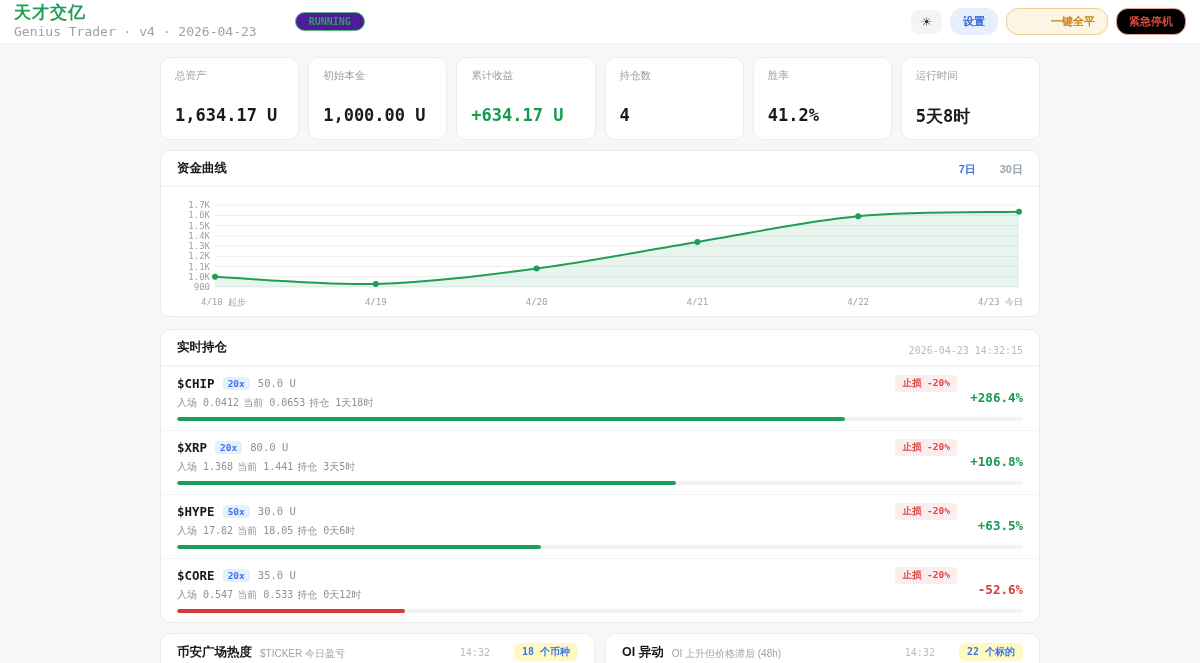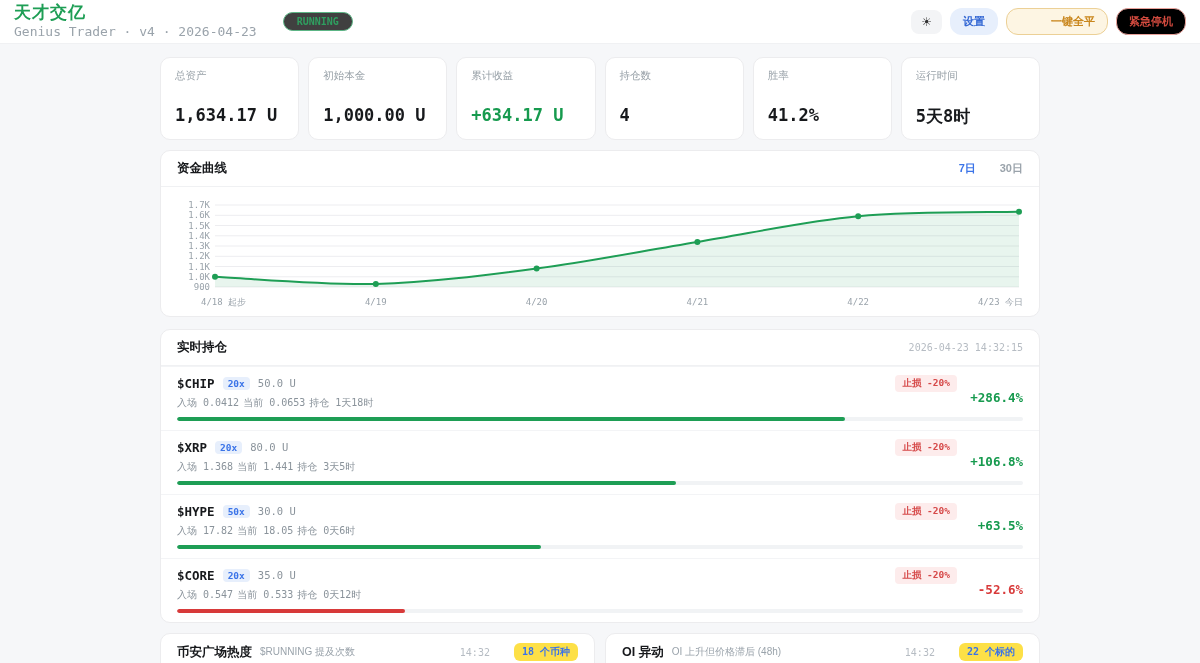--- a/index.html
+++ b/index.html
@@ -1,49 +1,49 @@
 <!DOCTYPE html>
 <html><head>
 <meta charset="utf-8">
 <style>
   * { box-sizing: border-box; margin: 0; padding: 0; }
   html, body { width: 1200px; height: 663px; overflow: hidden; }
   body { background: #f6f7f9; font-family: "Liberation Sans", sans-serif; color: #17191c; }
 
   
-  .topbar { background: #fff; height: 44px; display: flex; align-items: center; padding: 0 14px; border-bottom: 1px solid #f0f1f3; }
+  .topbar { background: #fff; height: 44px; display: flex; align-items: center; padding: 0 14px; border-bottom: 1px solid #f0f1f3; gap: 12px; }
   .brand-block { display: flex; flex-direction: column; justify-content: center; }
   .brand-title { font-size: 17px; font-weight: bold; color: #1e9e55; line-height: 18px; letter-spacing: 1px; }
   .brand-sub { font-size: 13px; color: #9aa3ab; margin-top: 2px; font-family: "DejaVu Sans Mono", monospace; }
-  .run-badge { margin-left: 26px; font-family: "DejaVu Sans Mono", monospace; font-size: 10px; font-weight: bold; color: #2f9e5f; border: 1.5px solid #5cb585; border-radius: 999px; padding: 3px 13px; background: #404040; }
+  .run-badge { margin-left: 26px; font-family: "DejaVu Sans Mono", monospace; font-size: 10px; font-weight: bold; color: #2f9e5f; border: 1.5px solid #5cb585; border-radius: 999px; padding: 3px 13px; background: #4c1d95; }
   .topbar-right { margin-left: auto; display: flex; align-items: center; gap: 8px; }
   .btn { font-size: 11px; border-radius: 12px; padding: 5px 12px; border: 1px solid transparent; cursor: pointer; font-family: "Liberation Sans", sans-serif; }
   .btn-theme { background: #f3f4f6; color: #333; padding: 4px 9px; font-size: 12px; border-radius: 8px; }
   .btn-settings { background: #e7effc; color: #3568d4; font-weight: bold; }
   .btn-closeall { background: #fdf5e3; color: #c9861c; border-color: #ecd096; font-weight: bold; padding-left: 44px; }
   .btn-stop { background: #000000; color: #d24a3e; border-color: #e8a19a; font-weight: bold; }
 
   
   .main { width: 880px; margin: 13px auto 0; }
   .card { background: #fff; border: 1px solid #ececee; border-radius: 10px; }
 
   
   .stats-row { display: flex; gap: 9px; }
   .stat-card { flex: 1; background: #fff; border: 1px solid #ececee; border-radius: 10px; padding: 11px 14px; }
   .stat-label { font-size: 10.5px; color: #98a1a8; margin-bottom: 22px; }
   .stat-value { font-size: 17px; font-weight: bold; font-family: "DejaVu Sans Mono", monospace; white-space: nowrap; }
   .tone-dark { color: #17191c; } .tone-green { color: #169a4e; } .tone-red { color: #d83a3a; }
 
   
-  .card-head { display: flex; align-items: center; padding: 9px 16px; border-bottom: 1px solid #f0f1f3; }
+  .card-head { display: flex; align-items: flex-end; padding: 9px 16px; border-bottom: 1px solid #f0f1f3; }
   .card-title { font-size: 12.5px; font-weight: bold; }
   .card-sub { font-size: 10px; color: #9aa3ab; margin-left: 8px; }
   .head-right { margin-left: auto; display: flex; align-items: center; gap: 24px; }
   .time-label { font-size: 10px; color: #b6bcc3; font-family: "DejaVu Sans Mono", monospace; }
-  .count-badge { font-size: 10px; font-weight: bold; color: #3b74e8; background: #fde047; border-radius: 6px; padding: 2px 8px; font-family: "DejaVu Sans Mono", monospace; }
+  .count-badge { font-size: 10px; font-weight: bold; color: #3b74e8; background: #fef9c3; border-radius: 6px; padding: 2px 8px; font-family: "DejaVu Sans Mono", monospace; }
 
   
   .chart-card { margin-top: 10px; }
   .range-tab { font-size: 11px; color: #9aa3ab; cursor: pointer; font-weight: bold; }
   .range-tab.active { color: #3b74e8; }
   .chart-body { padding: 8px 16px 3px; }
   .tick { font-size: 9px; fill: #9aa3ab; font-family: "DejaVu Sans Mono", monospace; }
 
   
   .positions-card { margin-top: 12px; }
@@ -252,21 +252,21 @@
         </div>
       </div>
 
   </div>
 
   <div class="bottom-row">
 
     <div class="card panel">
       <div class="card-head">
         <div class="card-title">币安广场热度</div>
-        <div class="card-sub">$RUNNING 提及次数</div>
+        <div class="card-sub">$TICKER 今日盈亏</div>
         <div class="head-right">
           <span class="time-label">14:32</span>
           <span class="count-badge">18 个币种</span>
         </div>
       </div>
       <div class="heat-rows">
 
           <div class="heat-row">
             
             

